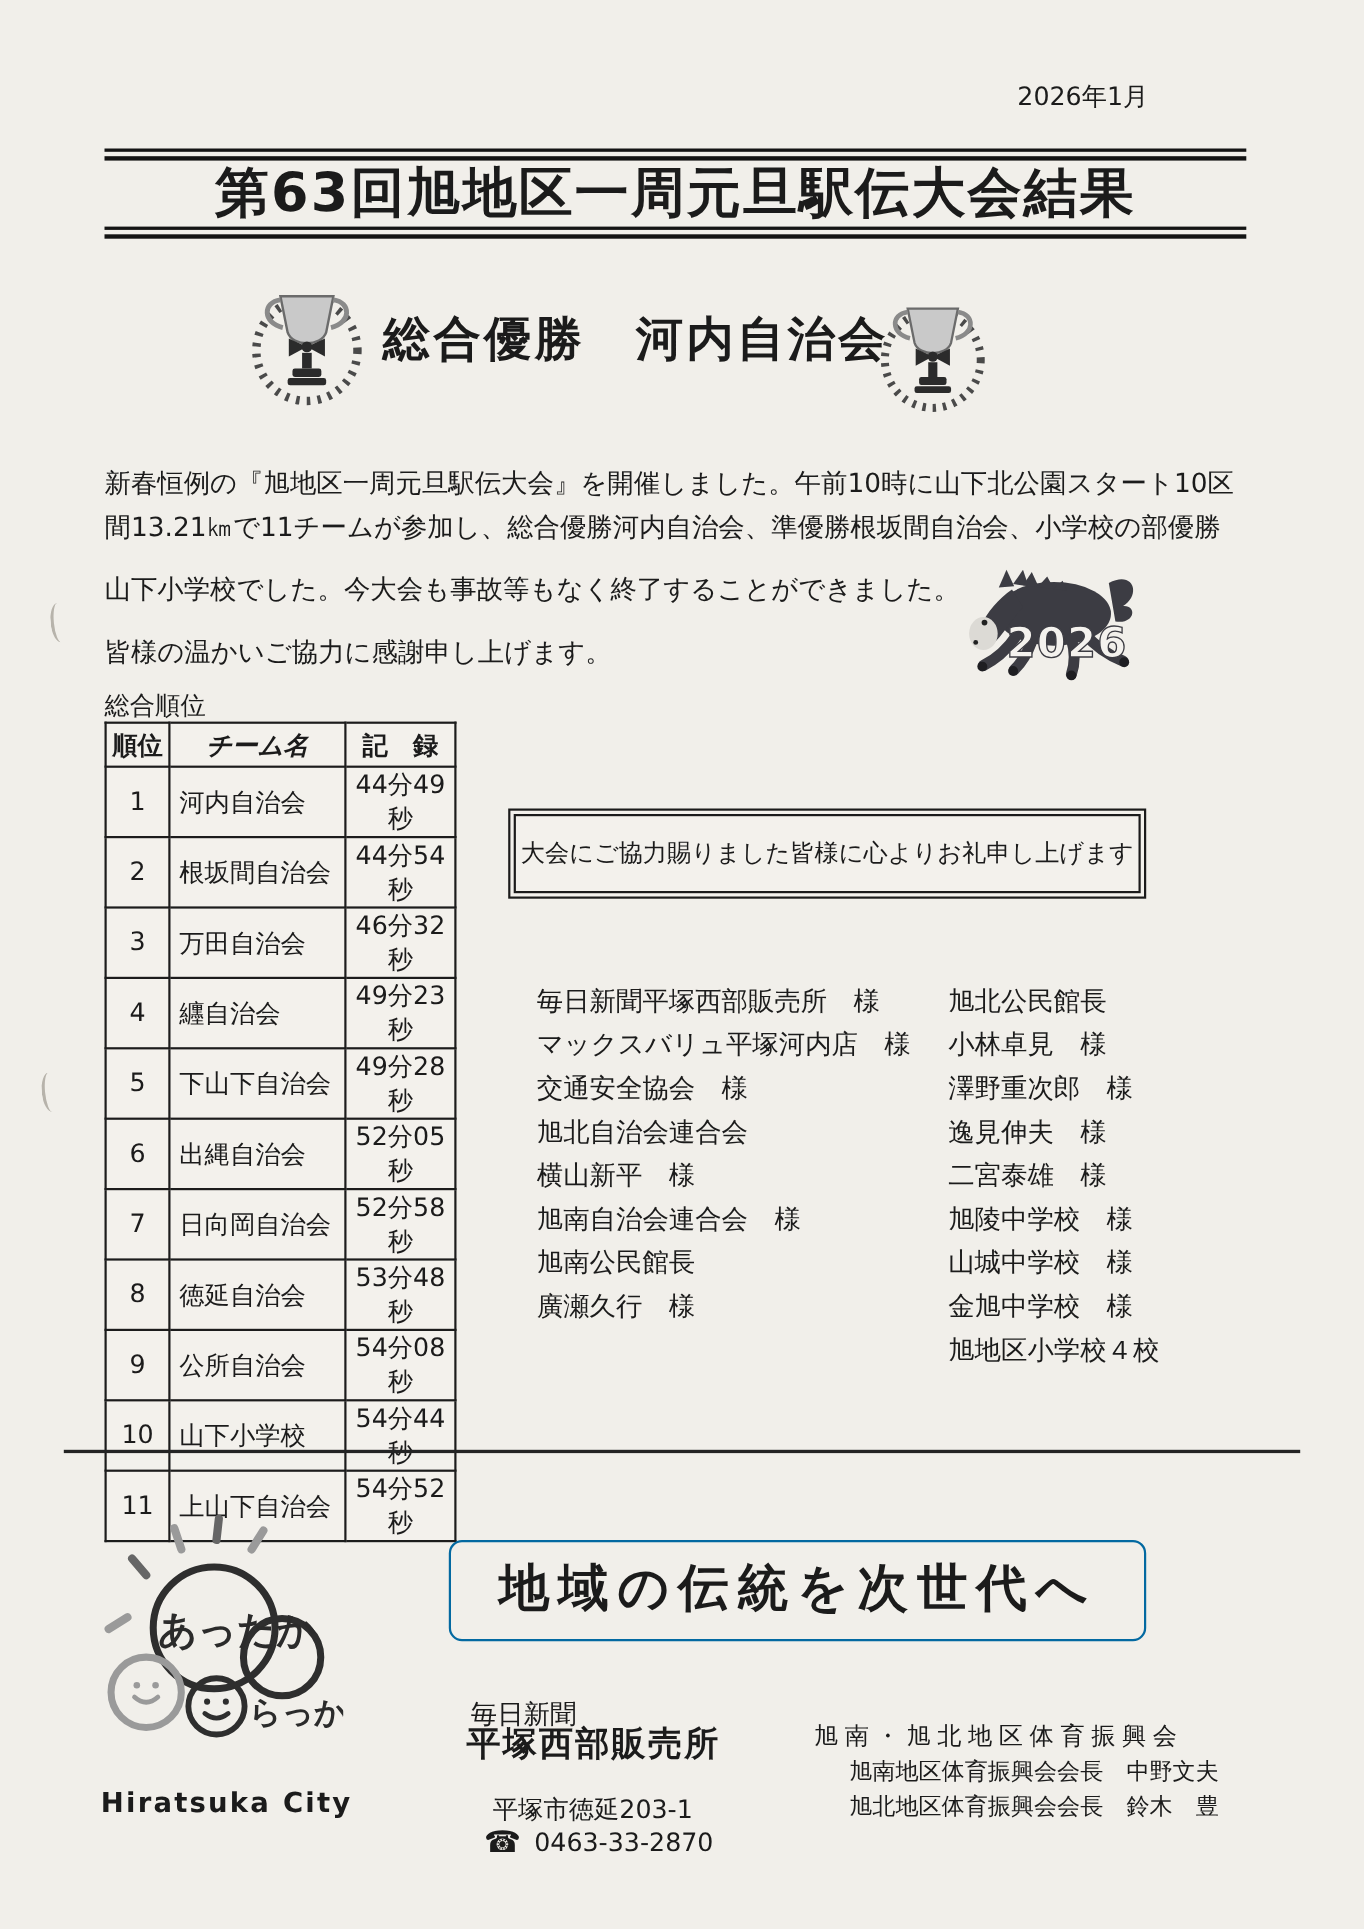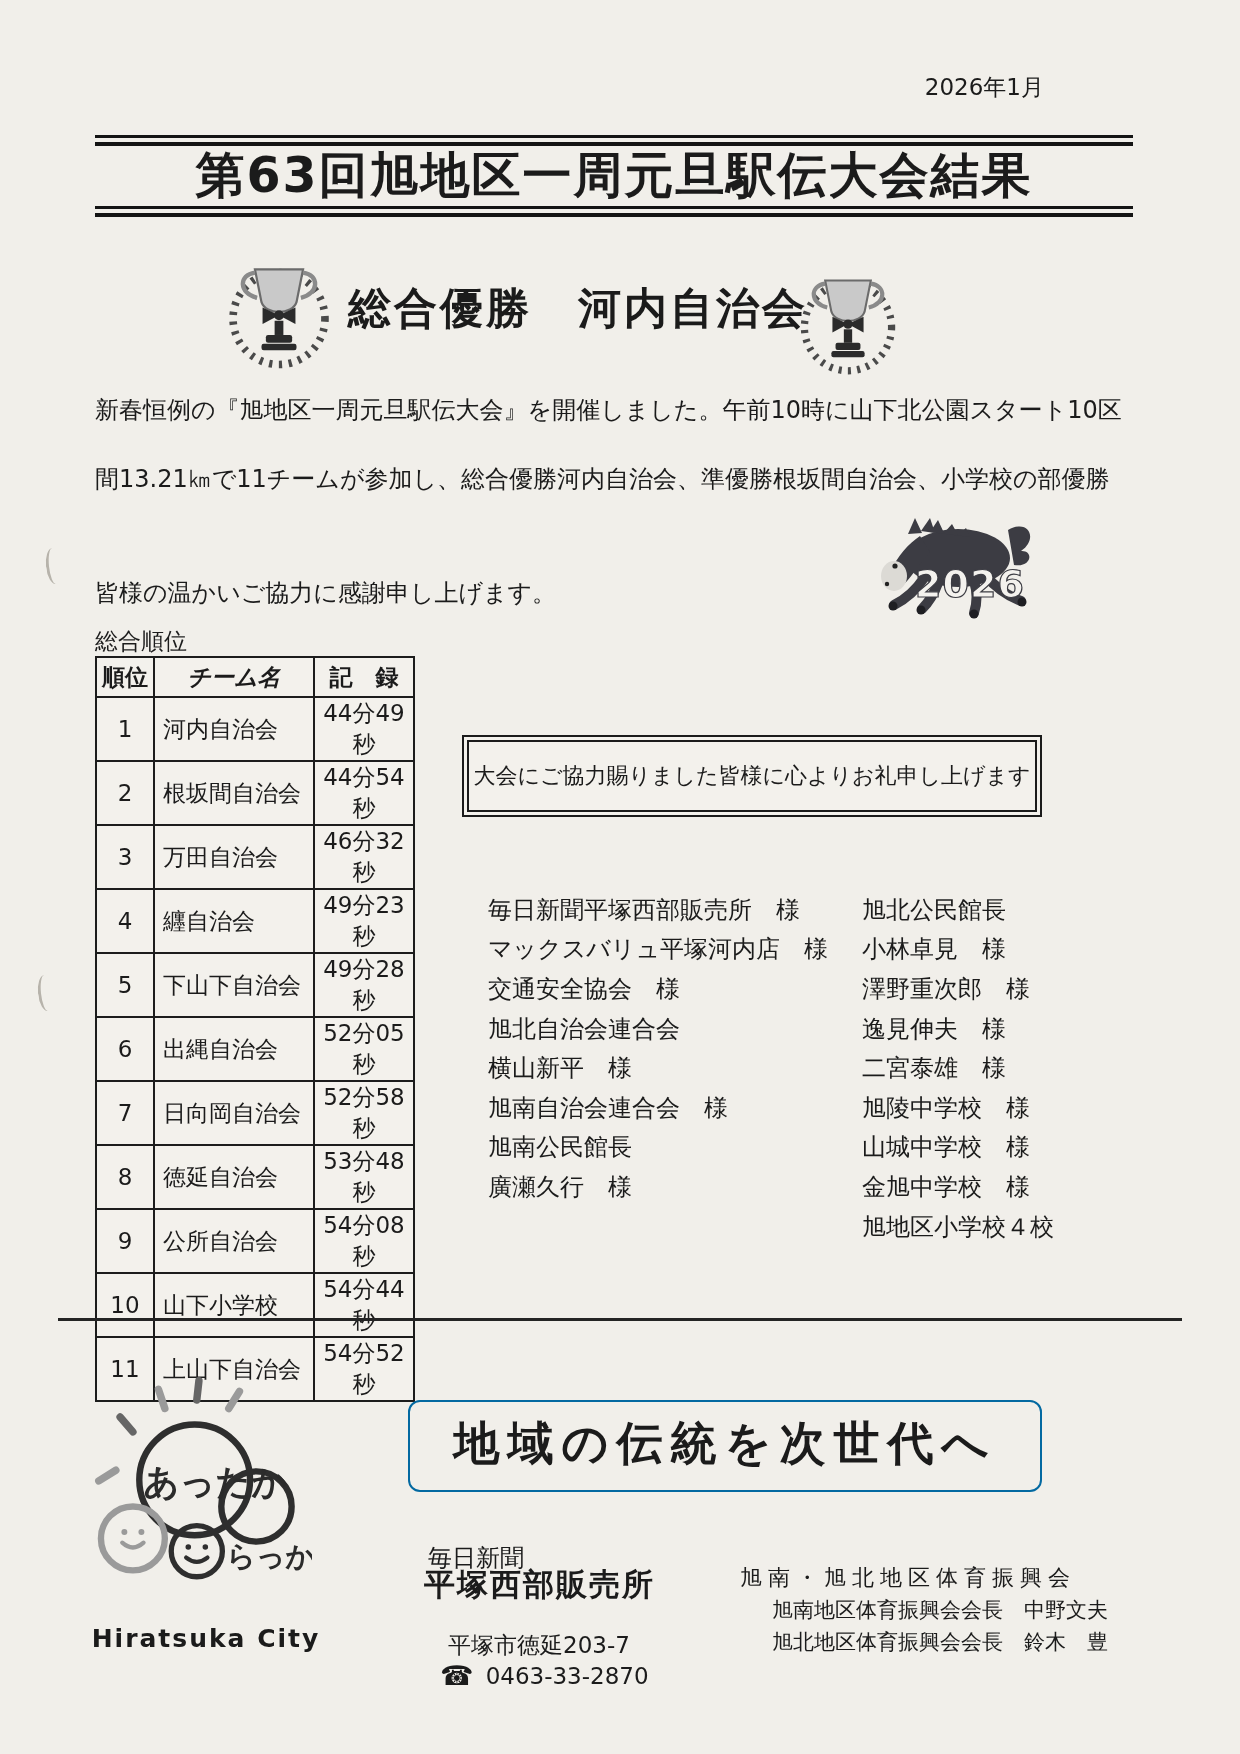--- a/index.html
+++ b/index.html
@@ -33,21 +33,21 @@
 
   .trophy-left  { left: 224px; top: 254px; }
   .trophy-right { left: 796px; top: 266px; }
   .winner {
     left: 348px; top: 280px;
     font-size: 43px; font-weight: 800; letter-spacing: 3px;
     white-space: nowrap;
   }
 
   .intro { left: 95px; width: 1048px; font-size: 24px; line-height: 30px; white-space: nowrap; }
-  .intro-1 { top: 367px; margin-top: 28px; }
+  .intro-1 { top: 396px; margin-top: 28px; }
   .intro-2 { top: 440px; }
   .intro-3 { top: 497px; }
   .intro-4 { top: 554px; }
 
   .horse { left: 858px; top: 494px; }
 
   .section-title { left: 95px; top: 626px; font-size: 23px; }
 
   .ranking-table {
     left: 95px; top: 656px;
@@ -150,20 +150,21 @@
       <path d="M50,56 L65,64 L65,49 Z" fill="#2b2b2b"></path>
       <circle cx="50" cy="56" r="4.5" fill="#2b2b2b"></circle>
       <rect x="46" y="61" width="8" height="13" fill="#2b2b2b"></rect>
       <rect x="38" y="74" width="24" height="7" rx="2" fill="#2b2b2b"></rect>
       <rect x="34" y="82" width="32" height="6" rx="2" fill="#2b2b2b"></rect>
     </svg>
   </div>
 
   <p class="abs intro intro-1">新春恒例の『旭地区一周元旦駅伝大会』を開催しました。午前10時に山下北公園スタート10区</p>
   <p class="abs intro intro-2">間13.21㎞で11チームが参加し、総合優勝河内自治会、準優勝根坂間自治会、小学校の部優勝</p>
+  <p class="abs intro intro-3">山下小学校でした。今大会も事故等もなく終了することができました。</p>
   <p class="abs intro intro-4">皆様の温かいご協力に感謝申し上げます。</p>
 
   <div class="abs horse">
     <svg width="190" height="133" viewBox="0 0 190 133">
       <path d="M150,36 C172,24 180,46 163,57 C176,56 174,74 156,71 Z" fill="#3c3c43"></path>
       <ellipse cx="100" cy="64" rx="52" ry="29" fill="#3c3c43"></ellipse>
       <path d="M62,42 C50,50 40,62 33,76 C28,88 33,96 42,93 C51,88 59,72 72,58 Z" fill="#3c3c43"></path>
       <path d="M50,40 L57,24 L64,39 Z" fill="#3c3c43"></path>
       <path d="M63,37 L72,24 L77,39 Z" fill="#3c3c43"></path>
       <path d="M72,38 L80,26 L86,39 L94,30 L100,41 L108,34 L112,43 Z" fill="#3c3c43"></path>
@@ -298,21 +299,21 @@
       <text x="52" y="118" font-family="DejaVu Sans, sans-serif" font-size="33" font-weight="bold" fill="#2b2b2b">あったか</text>
       <text x="130" y="186" font-family="DejaVu Sans, sans-serif" font-size="27" font-weight="bold" fill="#2b2b2b">らっか</text>
     </svg>
   </div>
   <div class="abs logo-caption">Hiratsuka City</div>
 
   <div class="abs slogan-box">地域の伝統を次世代へ</div>
 
   <div class="abs pub-name1">毎日新聞</div>
   <div class="abs pub-name2">平塚西部販売所</div>
-  <div class="abs pub-addr">平塚市徳延203-7</div>
+  <div class="abs pub-addr">平塚市徳延203-1</div>
   <div class="abs pub-phone">
     <span class="phone-icon">☎</span>
     <span>0463-33-2870</span>
   </div>
 
   <div class="abs org-1">旭南・旭北地区体育振興会</div>
   <div class="abs org-2">旭南地区体育振興会会長　中野文夫</div>
   <div class="abs org-3">旭北地区体育振興会会長　鈴木　豊</div>
 
   <div class="abs scan-artifact artifact-1"></div>

